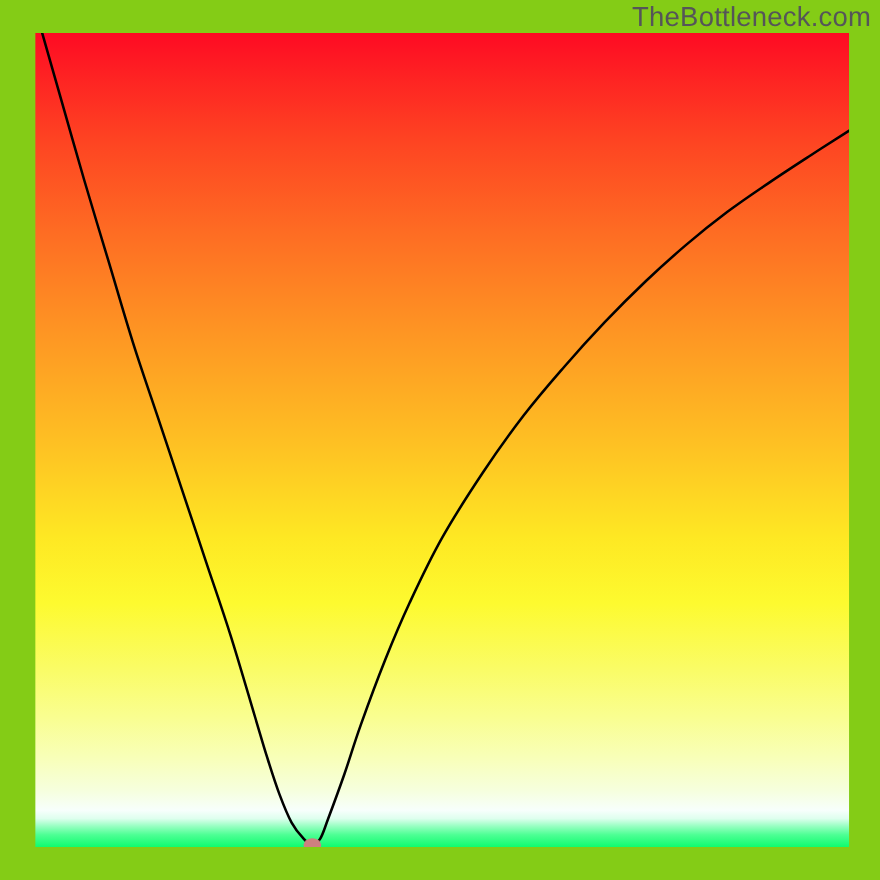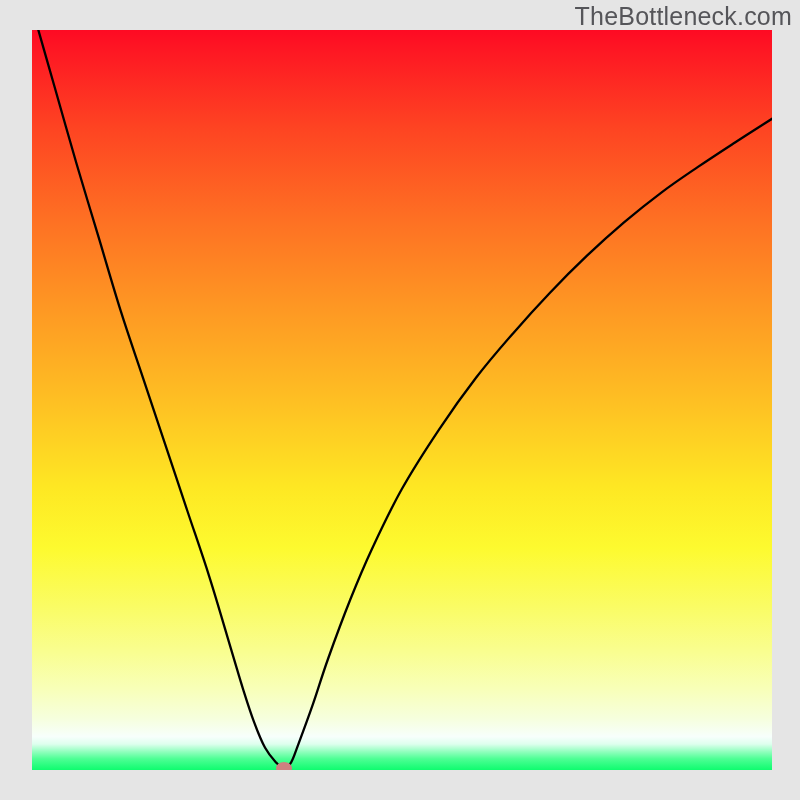--- a/index.html
+++ b/index.html
@@ -1,21 +1,21 @@
 <!DOCTYPE html>
 <html><head>
 <meta charset="utf-8">
 <style>
   * { margin: 0; padding: 0; box-sizing: border-box; }
   html, body { width: 800px; height: 800px; overflow: hidden; background: #000; }
   .frame {
     position: relative;
     width: 800px;
     height: 800px;
-    background: #e5e5e5;
+    background: #84cc16;
   }
   .watermark {
     position: absolute;
     top: 2px;
     right: 8px;
     color: #555559;
     font-family: Arial, Helvetica, sans-serif;
     font-size: 25px;
     font-weight: 400;
     letter-spacing: 0.2px;

